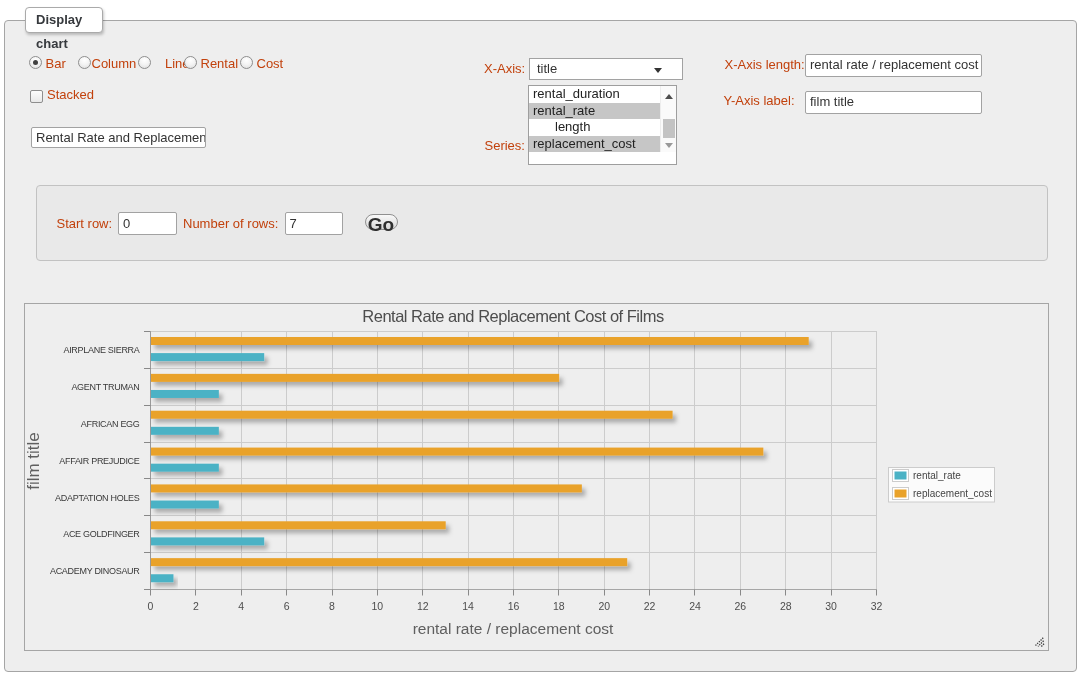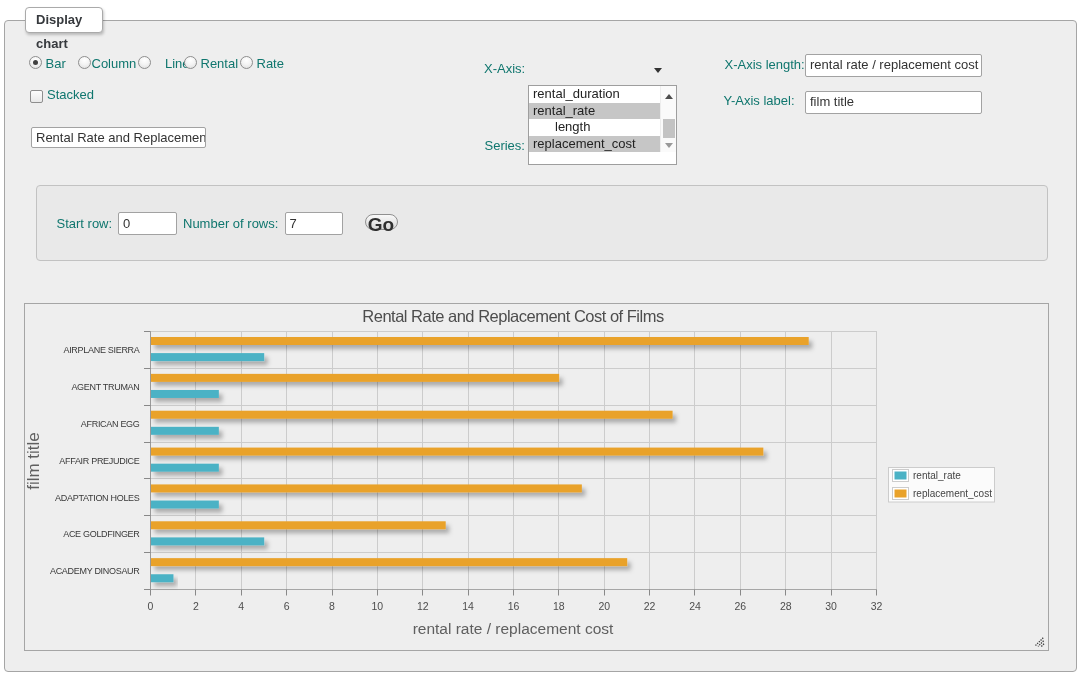--- a/index.html
+++ b/index.html
@@ -1,19 +1,19 @@
 <!DOCTYPE html>
 <html><head>
 <meta charset="utf-8">
 <style>
 * { margin:0; padding:0; box-sizing:border-box; }
 html,body { width:1081px; height:681px; background:#fff; font-family:"Liberation Sans",sans-serif; }
 #page { position:relative; width:1081px; height:681px; overflow:hidden; }
 .abs { position:absolute; }
-.lbl { position:absolute; font-size:13px; color:#0f766e; white-space:nowrap; }
+.lbl { position:absolute; font-size:13px; color:#c2410c; white-space:nowrap; }
 .inp { position:absolute; background:#fff; border:1px solid #a2a2a2; border-radius:2px;
        font-size:13px; color:#333; white-space:nowrap; overflow:hidden; }
 .inp span { display:block; padding-left:4px; }
 .radio { position:absolute; width:13px; height:13px; border:1px solid #8e8e8e; border-radius:50%;
          background:radial-gradient(circle at 50% 30%, #ffffff 0%, #f4f4f4 45%, #dcdcdc 100%); }
 .radio.sel::after { content:""; position:absolute; left:3px; top:3px; width:5px; height:5px;
          border-radius:50%; background:#404040; }
 </style>
 </head>
 <body>
@@ -25,30 +25,33 @@
 
   <div class="radio sel" style="left:28.5px; top:55.5px;"></div>
   <div class="lbl" style="left:45.5px; top:55.5px;">Bar</div>
   <div class="radio" style="left:77.5px; top:55.5px;"></div>
   <div class="lbl" style="left:91.5px; top:55.5px;">Column</div>
   <div class="radio" style="left:138px; top:55.5px;"></div>
   <div class="lbl" style="left:165px; top:55.5px;">Line</div>
   <div class="radio" style="left:184px; top:55.5px;"></div>
   <div class="lbl" style="left:200.5px; top:55.5px;">Rental</div>
   <div class="radio" style="left:240px; top:55.5px;"></div>
-  <div class="lbl" style="left:256.5px; top:55.5px;">Rate</div>
+  <div class="lbl" style="left:256.5px; top:55.5px;">Cost</div>
 
   <div class="abs" style="left:30px; top:89.5px; width:13px; height:13px; border:1px solid #8e8e8e; border-radius:2px; background:linear-gradient(#fdfdfd,#e9e9e9);"></div>
   <div class="lbl" style="left:47px; top:87px;">Stacked</div>
 
   <div class="inp" style="left:31px; top:126.5px; width:175px; height:21.5px;">
       <span style="line-height:19px;">Rental Rate and Replacement Cost of Films</span>
     </div>
 
   <div class="lbl" style="left:484px; top:60.5px;">X-Axis:</div>
+  <div class="inp" style="left:529px; top:58px; width:154px; height:22px; border-radius:0;">
+      <span style="line-height:20px; padding-left:7px;">title</span>
+    </div>
   <div class="abs" style="left:654px; top:67.5px; width:0; height:0; border-left:4px solid transparent; border-right:4px solid transparent; border-top:5.5px solid #333;"></div>
 
   <div class="lbl" style="left:484.5px; top:137.5px;">Series:</div>
   <div class="abs" style="left:528px; top:85px; width:149px; height:80px; background:#fff; border:1px solid #9e9e9e; font-size:13px; color:#222;">
     <div style="height:16.5px; line-height:16.5px; padding-left:4px;">rental_duration</div>
     <div style="height:16.5px; line-height:16.5px; padding-left:4px; background:#c6c6c6; margin-right:16px;">rental_rate</div>
     <div style="height:16.5px; line-height:16.5px; padding-left:2px;margin-left:24px;">length</div>
     <div style="height:16.5px; line-height:16.5px; padding-left:4px; background:#c6c6c6; margin-right:16px;">replacement_cost</div>
 
     <div style="position:absolute; right:0; top:0; width:16px; height:66px; background:#fafafa; border-left:1px solid #ededed;">

